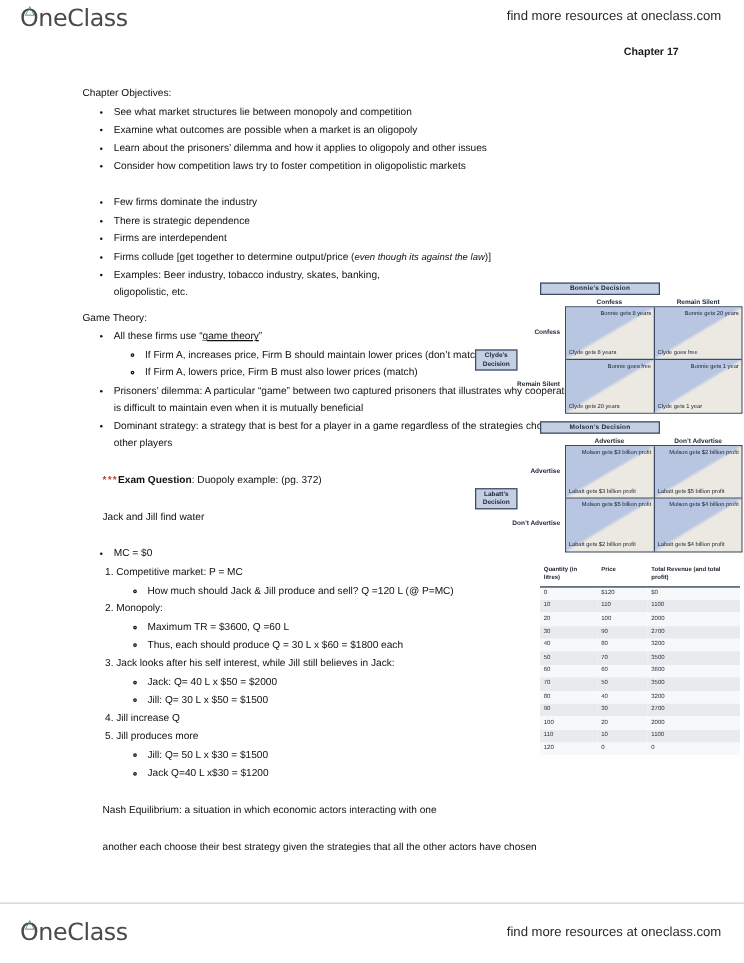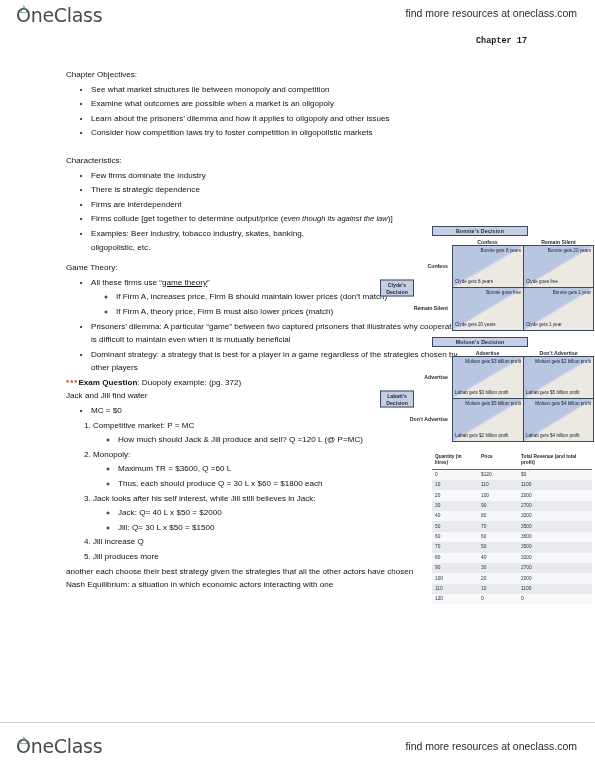--- a/index.html
+++ b/index.html
@@ -46,25 +46,24 @@
     position: absolute;
     right: 18px; top: 7px;
     font-size: 10.5px;
     color: #2b2b2b;
     white-space: nowrap;
     text-align: center;
   }
   .page-footer .promo { top: 17px; }
   .chapter-label {
     position: absolute;
-    right: 68px; top: 36px;
+    right: 52px; top: 36px;
     font-size: 8.5px;
     font-weight: bold;
     color: #1a1a1a;
-    font-family: Liberation Mono, monospace;
   }
 
   
   .doc {
     position: absolute;
     left: 66px; top: 68px;
     width: 400px;
     font-size: 8.1px;
     line-height: 13.6px;
     color: #111;
@@ -74,21 +73,21 @@
   ul.lv1 { list-style: disc; }
   ul.lv2 { margin: 0; padding-left: 24px; list-style: circle; }
   ol.lv1 { list-style: decimal; padding-left: 26px; }
   li { margin: 1px; padding: 0; }
   .spacer { height: 13px; }
   .small-spacer { height: 6px; }
   em { font-style: italic; font-size: 7.6px; }
   .ul-link { text-decoration: underline; }
   .exam-stars { color: #c0392b; font-weight: bold; letter-spacing: 1px; }
   .bold { font-weight: bold; }
-  .para { margin: 0; }
+  .para { margin: 16px; }
 
   
   .figures {
     position: absolute;
     left: 380px; top: 226px;
     width: 215px;
   }
 
   .matrix-block { position: relative; margin-bottom: 6px; }
 
@@ -228,37 +227,36 @@
   <p class="heading">Chapter Objectives:</p>
   <ul class="lv1">
     <li>See what market structures lie between monopoly and competition</li>
     <li>Examine what outcomes are possible when a market is an oligopoly</li>
     <li>Learn about the prisoners’ dilemma and how it applies to oligopoly and other issues</li>
     <li>Consider how competition laws try to foster competition in oligopolistic markets</li>
   </ul>
 
   <div class="spacer"></div>
 
-  <p class="heading">Characteristics:</p>
   <ul class="lv1">
     <li>Few firms dominate the industry</li>
     <li>There is strategic dependence</li>
     <li>Firms are interdependent</li>
     <li><span>Firms collude [get together to determine output/price (</span><em>even though its against the law</em><span>)]</span></li>
     <li><span>Examples: Beer industry, tobacco industry, skates, banking,</span><br><span>oligopolistic, etc.</span></li>
   </ul>
 
   <div class="small-spacer"></div>
 
   <p class="heading">Game Theory:</p>
   <ul class="lv1">
     <li><span>All these firms use “</span><span class="ul-link">game theory</span><span>”</span>
       <ul class="lv2">
         <li>If Firm A, increases price, Firm B should maintain lower prices (don’t match)</li>
-        <li>If Firm A, theory price, Firm B must also lower prices (match)</li>
+        <li>If Firm A, lowers price, Firm B must also lower prices (match)</li>
       </ul>
     </li>
     <li>Prisoners’ dilemma: A particular “game” between two captured prisoners that illustrates why cooperation is difficult to maintain even when it is mutually beneficial</li>
     <li>Dominant strategy: a strategy that is best for a player in a game regardless of the strategies chosen by other players</li>
   </ul>
 
   <p class="para"><span class="exam-stars">***</span><span class="bold">Exam Question</span><span>: Duopoly example: (pg. 372)</span></p>
   <p class="para">Jack and Jill find water</p>
 
   <ul class="lv1">
@@ -279,25 +277,29 @@
     </li>
     <li><span>Jack looks after his self interest, while Jill still believes in Jack:</span>
       <ul class="lv2">
         <li>Jack: Q= 40 L x $50 = $2000</li>
         <li>Jill: Q= 30 L x $50 = $1500</li>
       </ul>
     </li>
     <li><span>Jill increase Q</span>
     </li>
     <li><span>Jill produces more</span>
+      <ul class="lv2">
+        <li>Jill: Q= 50 L x $30 = $1500</li>
+        <li>Jack Q=40 L x$30 = $1200</li>
+      </ul>
     </li>
   </ol>
 
+  <p class="para">Nash Equilibrium: a situation in which economic actors interacting with one</p>
   <p class="para">another each choose their best strategy given the strategies that all the other actors have chosen</p>
-  <p class="para">Nash Equilibrium: a situation in which economic actors interacting with one</p>
 </div>
 
 <div class="figures">
 
   <div class="matrix-block">
     <div class="matrix-title">Bonnie’s Decision</div>
     <div class="col-heads">
       <span>Confess</span>
       <span>Remain Silent</span>
     </div>

